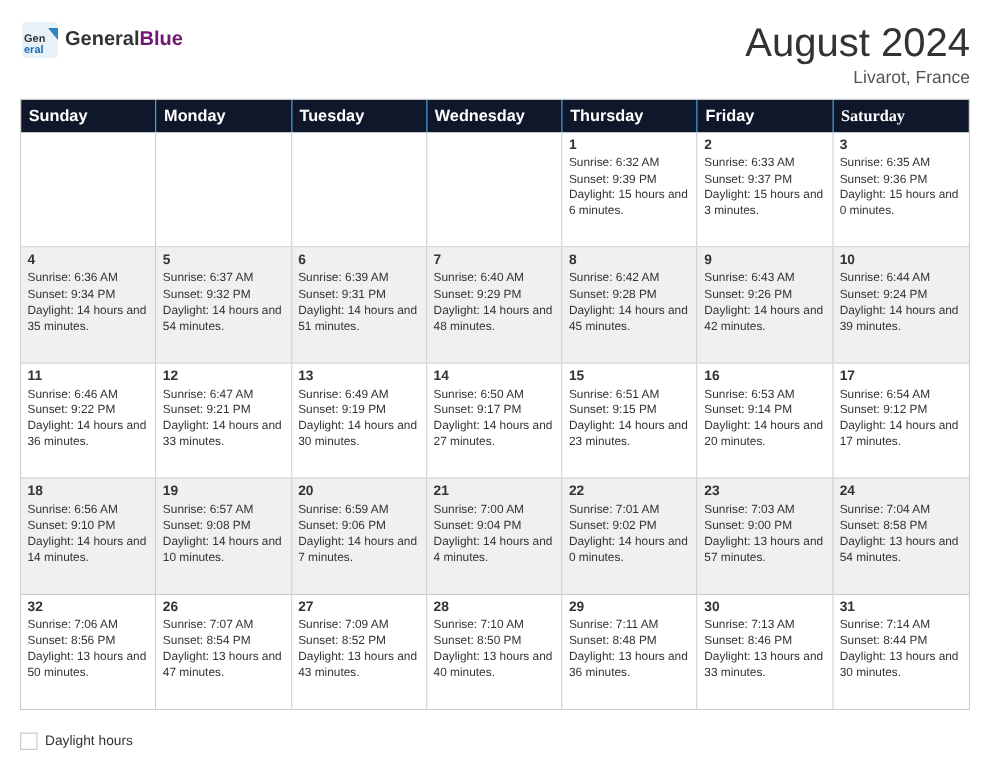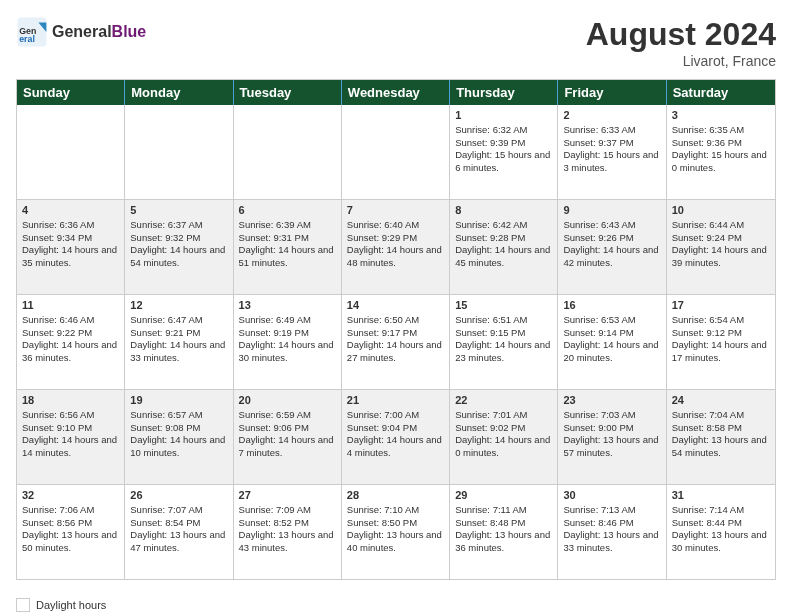--- a/index.html
+++ b/index.html
@@ -6,21 +6,21 @@
     body {
       font-family: Arial, sans-serif;
       background: #fff;
       width: 792px;
       height: 612px;
       overflow: hidden;
     }
     .page {
       width: 792px;
       height: 612px;
-      padding: 16px 16px 0 16px;
+      padding: 16px 16px 12px 16px;
       display: flex;
       flex-direction: column;
     }
     .header {
       display: flex;
       justify-content: space-between;
       align-items: flex-start;
       margin-bottom: 10px;
     }
     .logo {
@@ -30,47 +30,47 @@
     }
     .logo-icon {
       width: 32px;
       height: 32px;
     }
     .title-block {
       text-align: right;
     }
     .month-year {
       font-size: 32px;
-      font-weight: bold;
+      font-weight: normal;
       color: #333;
     }
     .location {
       font-size: 14px;
       color: #555;
     }
     .calendar {
       flex: 1;
       display: flex;
       flex-direction: column;
       border: 1px solid #ccc;
     }
     .cal-header {
       display: grid;
       grid-template-columns: repeat(7, 1fr);
-      background: #14532d;
+      background: #0f172a;
     }
     .cal-header-cell {
       color: #fff;
       font-size: 13px;
       font-weight: bold;
       padding: 5px 6px;
       border-right: 1px solid #4a9fd4;
       text-align: left;
     }
-    .cal-header-cell:last-child { border-right: none; }
+    .cal-header-cell:last-child { border-right: none; font-family: Liberation Serif, serif; }
     .cal-body {
       flex: 1;
       display: flex;
       flex-direction: column;
     }
     .cal-row {
       display: grid;
       grid-template-columns: repeat(7, 1fr);
       flex: 1;
       border-top: 1px solid #ccc;

